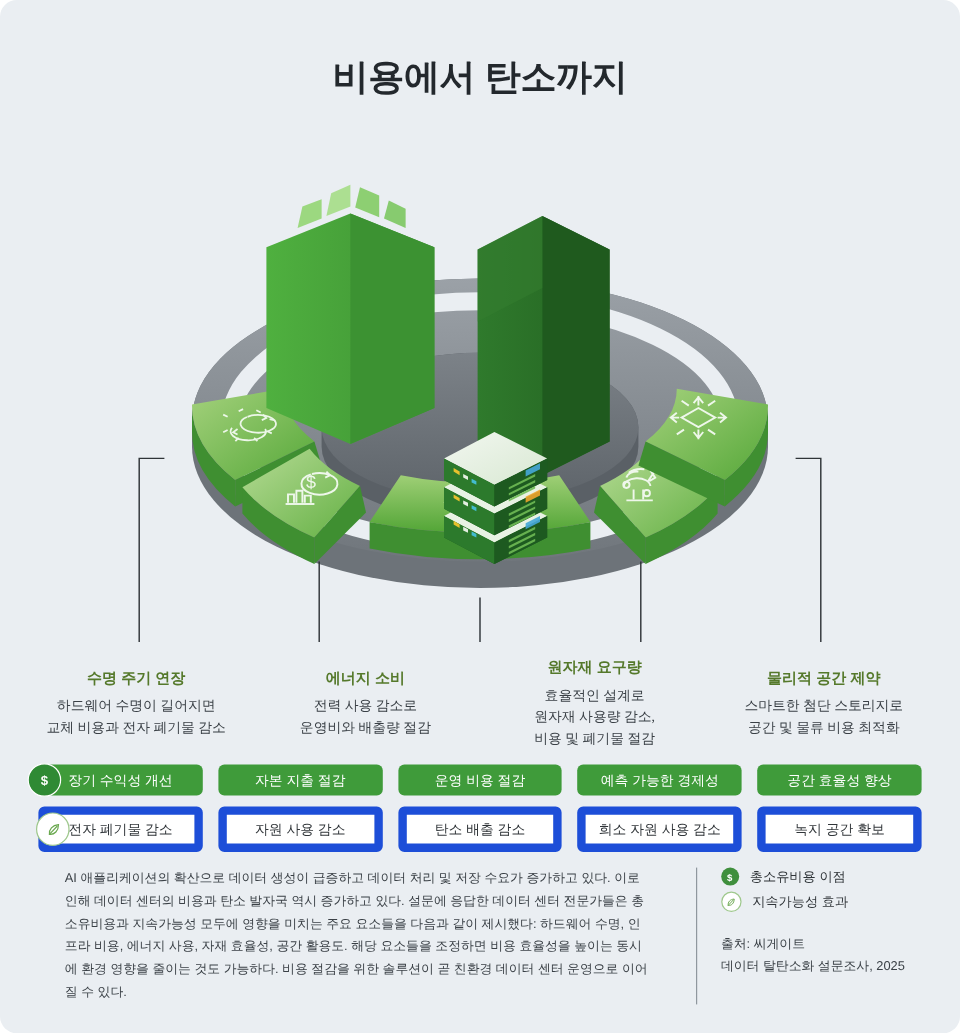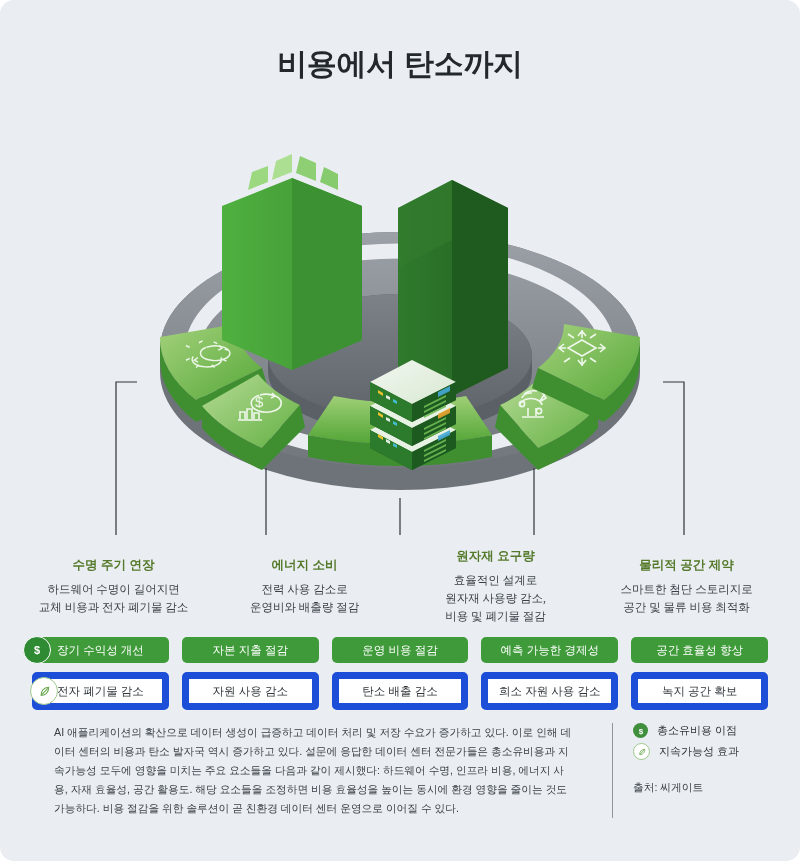--- a/index.html
+++ b/index.html
@@ -498,17 +498,18 @@
         <span class="legend-dot leaf">
           <svg width="10" height="10" viewBox="0 0 16 16" fill="none" stroke="#6aa84f" stroke-width="1.3">
             <path d="M12.5,3.5 C12.5,9 9,12.5 4.5,12 C4,7.5 7,4 12.5,3.5 Z"></path>
             <path d="M4.2,12.3 L11.5,4.6"></path>
           </svg>
         </span>
         <span class="legend-label">지속가능성 효과</span>
       </div>
       <div class="source">
         <div>출처: 씨게이트</div>
+        <div>데이터 탈탄소화 설문조사, 2025</div>
       </div>
     </div>
   </div>
 
 </div>
 
 </body></html>

